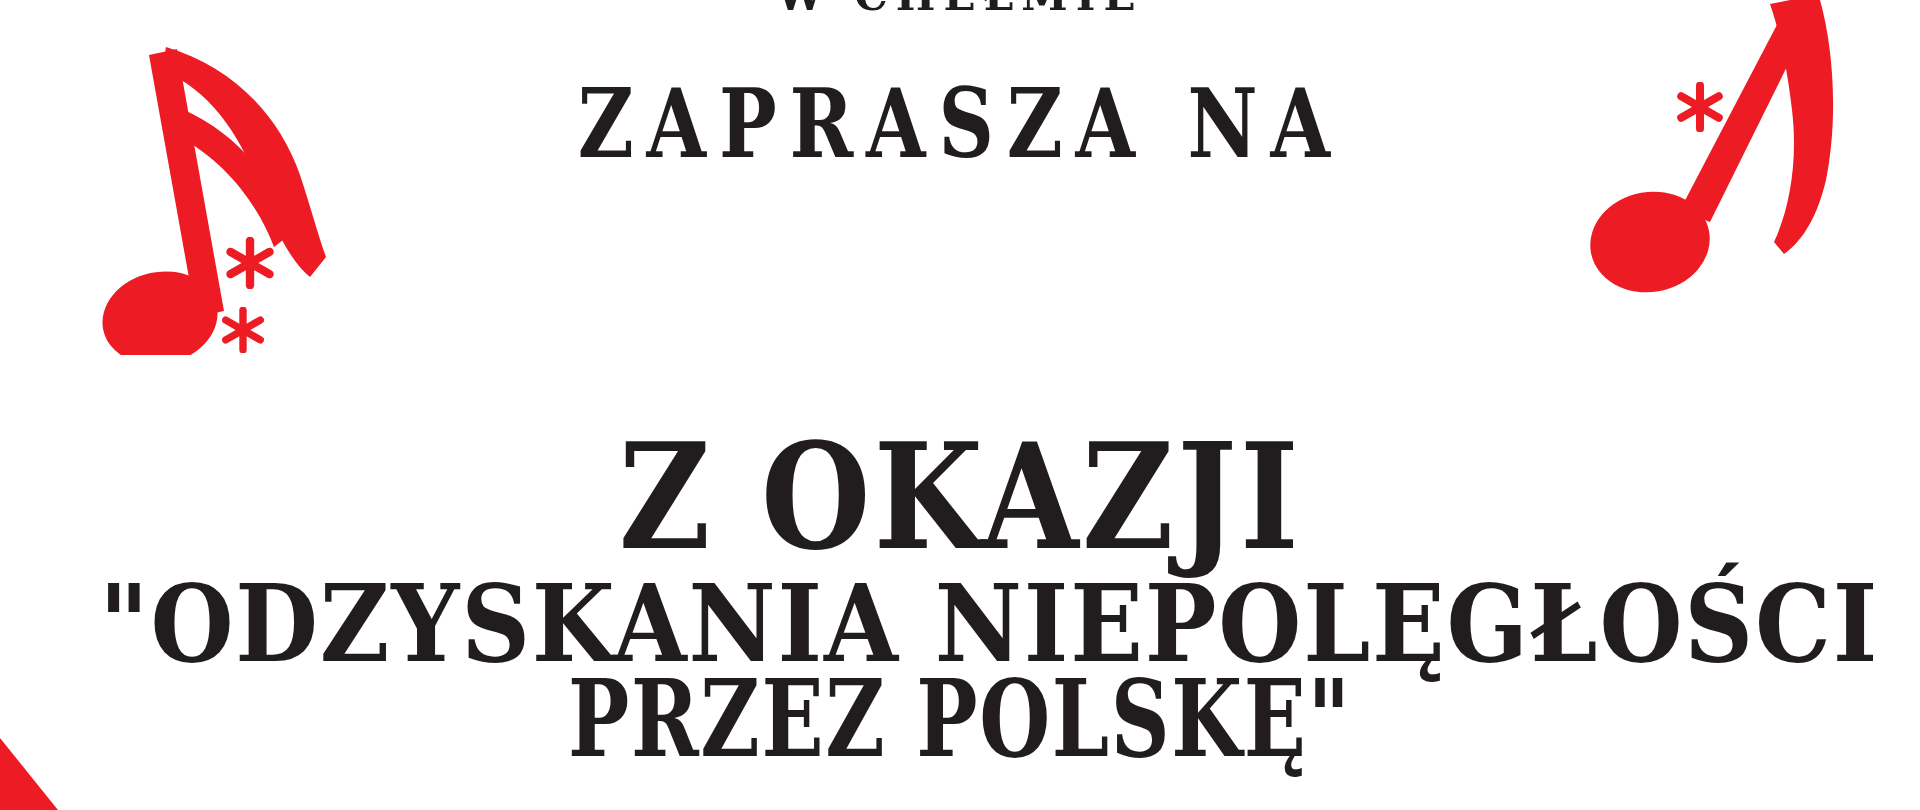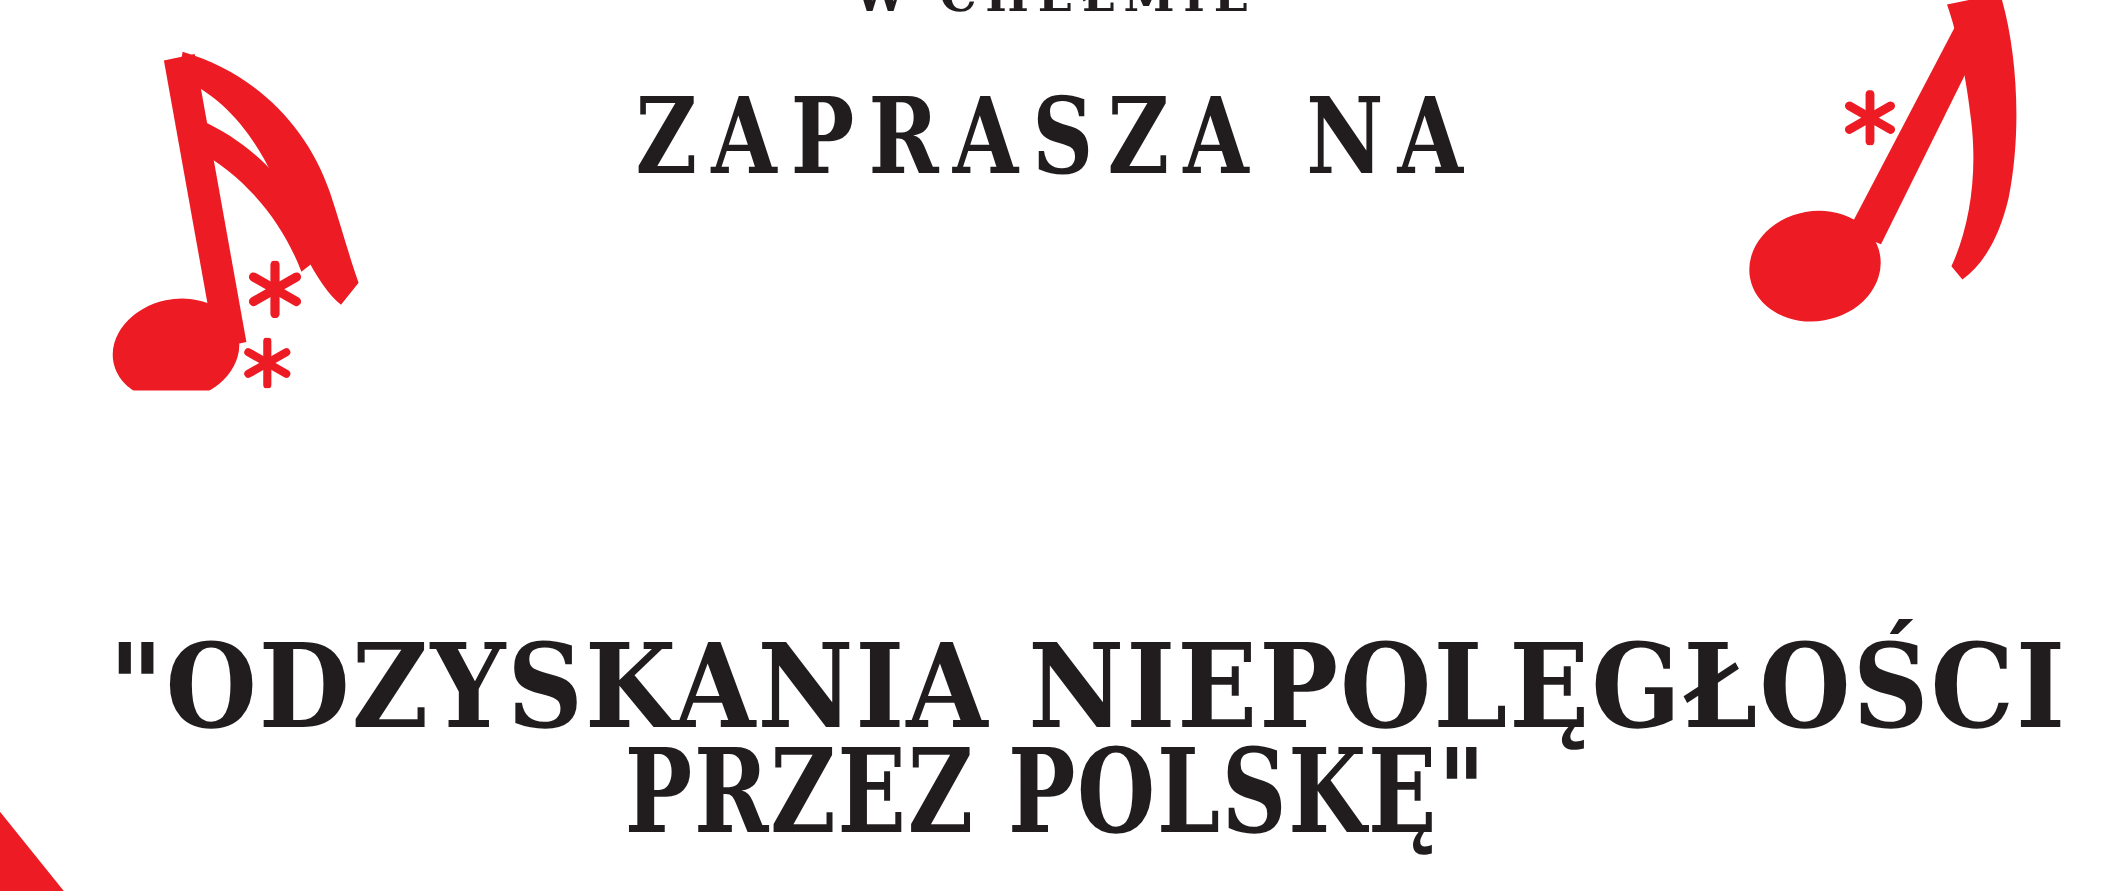--- a/index.html
+++ b/index.html
@@ -48,20 +48,23 @@
 
   <div class="line clip-top">
     <span class="squeeze">W CHEŁMIE</span>
   </div>
 
   <div class="line invite">
     <span class="squeeze">ZAPRASZA NA</span>
   </div>
 
 
+  <div class="line title2">
+    <span class="squeeze">Z OKAZJI</span>
+  </div>
 
   <div class="line sub1">
     <span class="squeeze">"ODZYSKANIA NIEPOLĘGŁOŚCI</span>
   </div>
 
   <div class="line sub2">
     <span class="squeeze">PRZEZ POLSKĘ"</span>
   </div>
 
   <div class="deco note-left">

